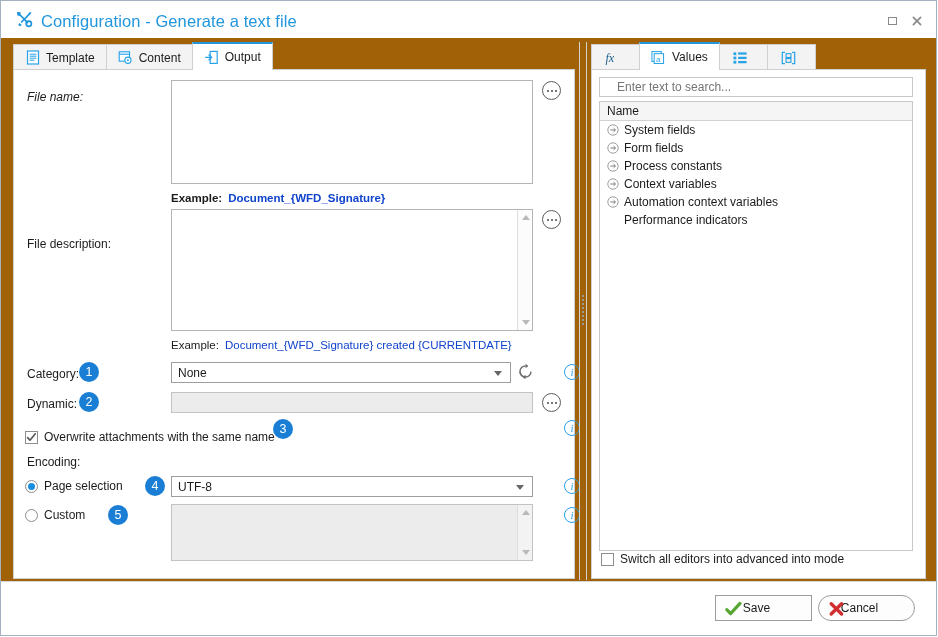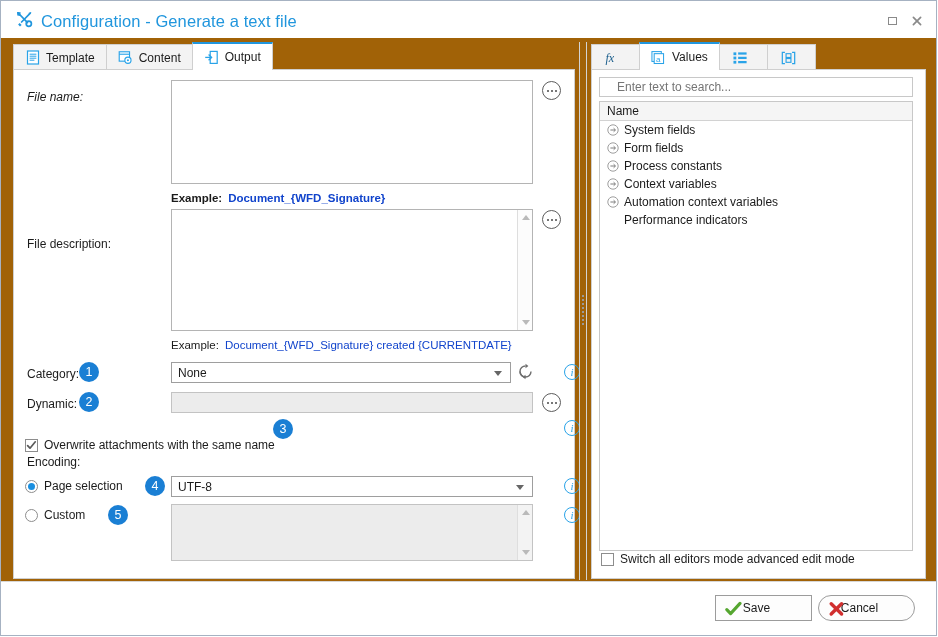--- a/index.html
+++ b/index.html
@@ -552,21 +552,21 @@
 
         <span class="field-label" style="left:13px; top:327px;">Dynamic:</span>
         <div class="badge" style="left:65px; top:322px;">2</div>
         <div class="txtarea disabled" style="left:157px; top:322px; width:362px; height:21px;"></div>
         <div class="ellipsis-btn" style="left:528px; top:323px;">
           <i></i>
             <i></i>
             <i></i>
         </div>
 
-        <div class="chk-row" style="left:11px; top:368px;align-items:center;">
+        <div class="chk-row" style="left:11px; top:360px;align-items:center;">
           <span class="checkbox">
             <svg width="11" height="11" viewBox="0 0 11 11">
               <path d="M1.6 5.6 L4.0 8.2 L9.3 1.8" fill="none" stroke="#5a5a5a" stroke-width="1.7" stroke-linecap="round" stroke-linejoin="round"></path>
             </svg>
           </span>
           <span>Overwrite attachments with the same name</span>
         </div>
         <div class="badge" style="left:259px; top:349px;">3</div>
         <div class="info-icon" style="left:550px; top:350px;">i</div>
 
@@ -725,21 +725,21 @@
             <div class="tree-row">
               <span class="tree-exp empty"></span>
               <span>Performance indicators</span>
             </div>
 
           </div>
         </div>
 
         <div class="advanced-row">
           <span class="checkbox"></span>
-          <span>Switch all editors mode advanced edit mode</span>
+          <span>Switch all editors into advanced into mode</span>
         </div>
 
       </div>
     </div>
 
   </div>
 
   <div class="footer">
     <div class="footer-btn" id="save-button">
       <span class="ico">

